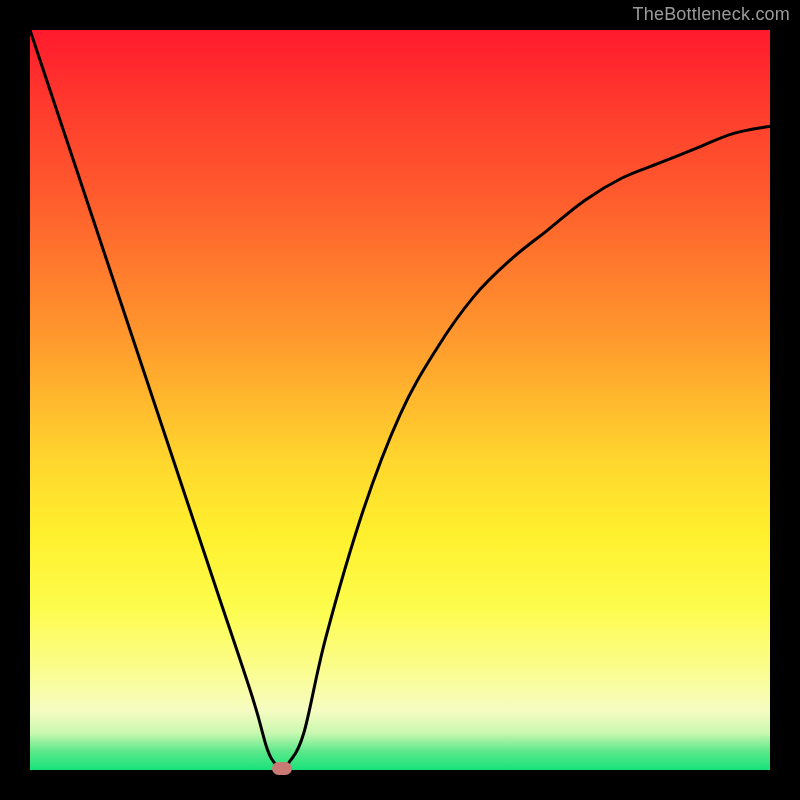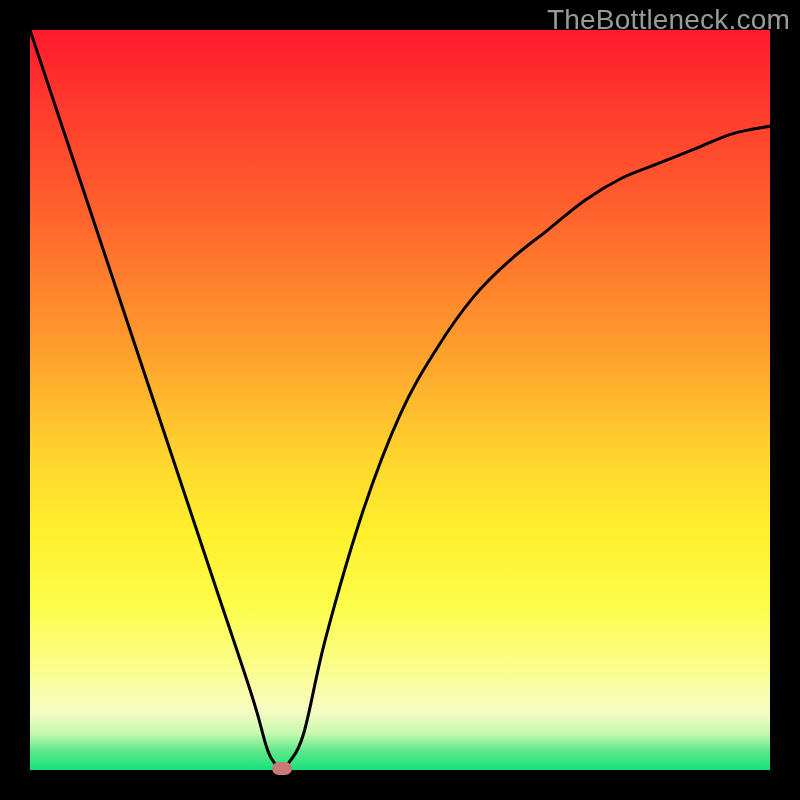--- a/index.html
+++ b/index.html
@@ -40,21 +40,21 @@
       #c9f8b0 95%,
       #5be88a 97.5%,
       #18e27a 100%
     );
   }
   .watermark {
     position: absolute;
     top: 4px;
     right: 10px;
     color: #9a9a9a;
-    font-size: 28px;
+    font-size: 18px;
     font-weight: 400;
     letter-spacing: 0.2px;
     user-select: none;
   }
   svg.curve {
     position: absolute;
     left: 0;
     top: 0;
     width: 740px;
     height: 740px;

